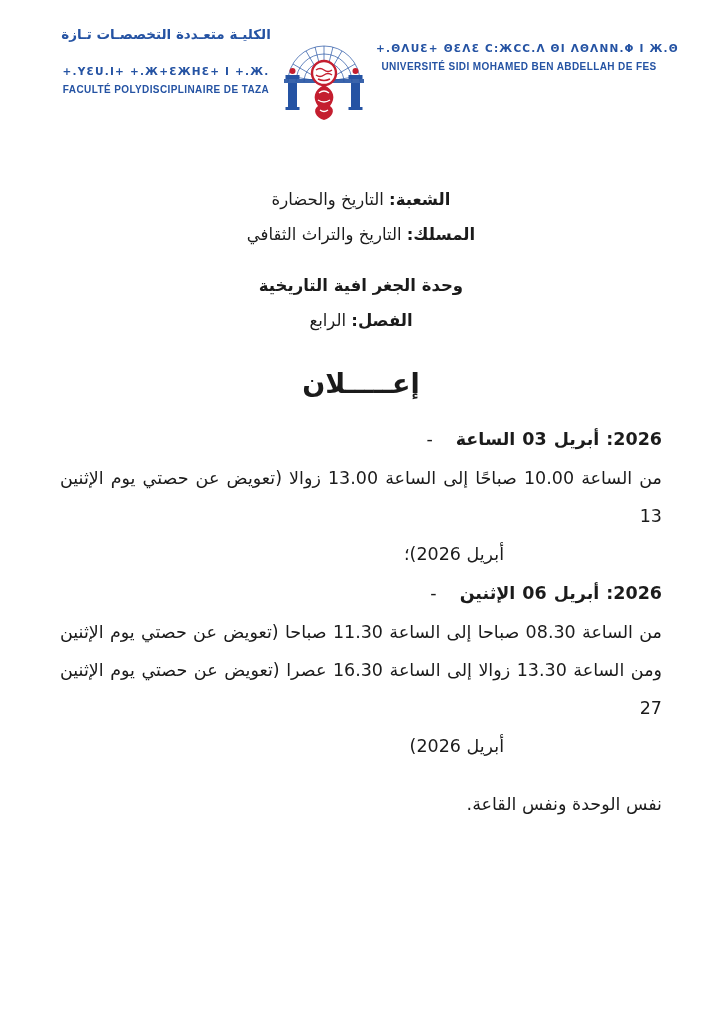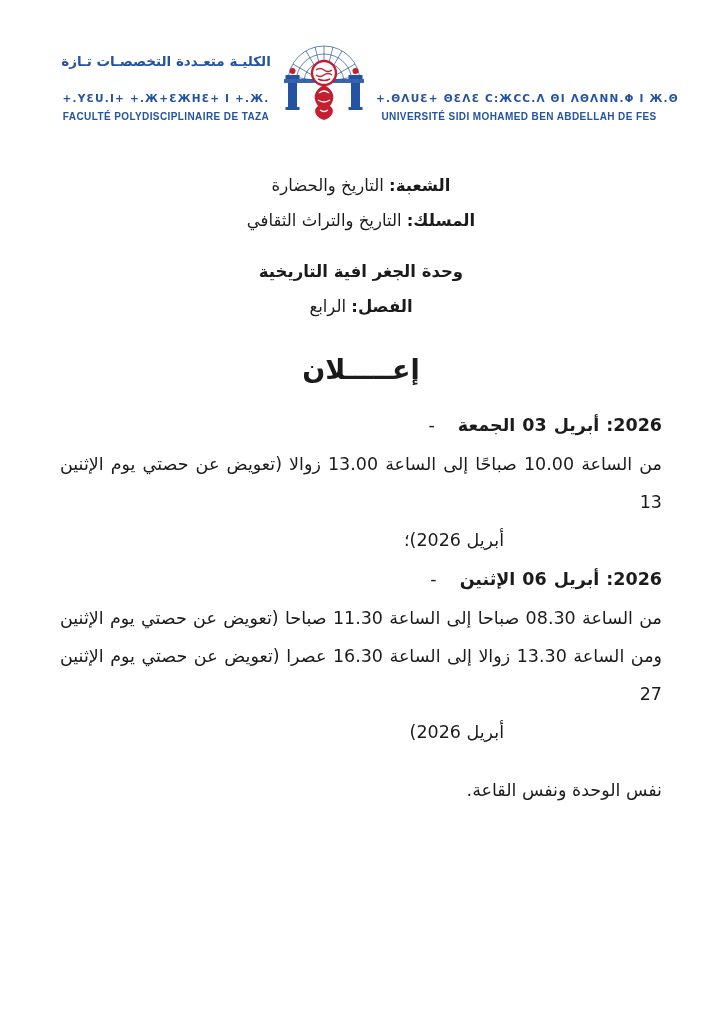--- a/index.html
+++ b/index.html
@@ -4,30 +4,30 @@
 <style>
   html,body{margin:0;padding:0;background:#e8e8e8;}
   .page{
     width:724px;height:1024px;margin:0 auto;background:#ffffff;
     box-sizing:border-box;padding:26px 62px 16px 60px;
     display:flex;flex-direction:column;
     font-family:"DejaVu Sans",sans-serif;color:#1b1b1b;
     overflow:hidden;position:relative;
   }
   
-  .masthead{display:flex;align-items:flex-end;justify-content:space-between;direction:ltr;}
+  .masthead{display:flex;align-items:flex-start;justify-content:space-between;direction:ltr;}
   .mast-block{display:flex;flex-direction:column;gap:7px;text-align:center;}
   .mast-left{width:256px;}
   .mast-right{width:286px;}
   .mast-ar{font-size:13.5px;font-weight:bold;color:#2553a3;direction:rtl;white-space:nowrap;}
   .mast-tif{font-size:10.5px;font-weight:bold;color:#2553a3;letter-spacing:1.2px;white-space:nowrap;font-family:"DejaVu Sans",sans-serif;margin-top:16px;}
   .mast-fr{font-size:10px;font-weight:bold;color:#2553a3;letter-spacing:.4px;font-family:"Liberation Sans",sans-serif;white-space:nowrap;}
   .mast-logo{width:100px;height:96px;flex:0 0 auto;margin:0 2px;}
   
-  .info{margin-top:46px;text-align:center;direction:rtl;font-size:16.5px;line-height:35px;}
+  .info{margin-top:60px;text-align:center;direction:rtl;font-size:16.5px;line-height:35px;}
   .info .lbl{font-weight:bold;}
   .info .gap{height:16px;}
   
   .title{margin-top:30px;text-align:center;direction:rtl;font-size:27px;font-weight:bold;letter-spacing:1px;}
   
   .body-line{direction:rtl;font-size:17.5px;line-height:38px;text-align:right;}
   .fill{text-align:justify;text-align-last:justify;}
   .indent{text-indent:18px;}
   .intro{margin-top:22px;}
   .sched{margin-top:2px;}
@@ -116,21 +116,21 @@
     </div>
   </section>
 
   <h1 class="title">إعـــــلان</h1>
 
 
   <section class="sched">
 
     <div class="bullet-head">
       <span class="dash">-</span>
-      <span class="seg">الجمعة</span>
+      <span class="seg">الساعة</span>
       <span class="seg">03</span>
       <span class="seg">أبريل</span>
       <span class="seg">2026:</span>
     </div>
     <div class="body-line fill">من الساعة 10.00 صباحًا إلى الساعة 13.00 زوالا (تعويض عن حصتي يوم الإثنين 13</div>
     <div class="body-line wrap-line">أبريل 2026)؛</div>
 
     <div class="bullet-head">
       <span class="dash">-</span>
       <span class="seg">الإثنين</span>

